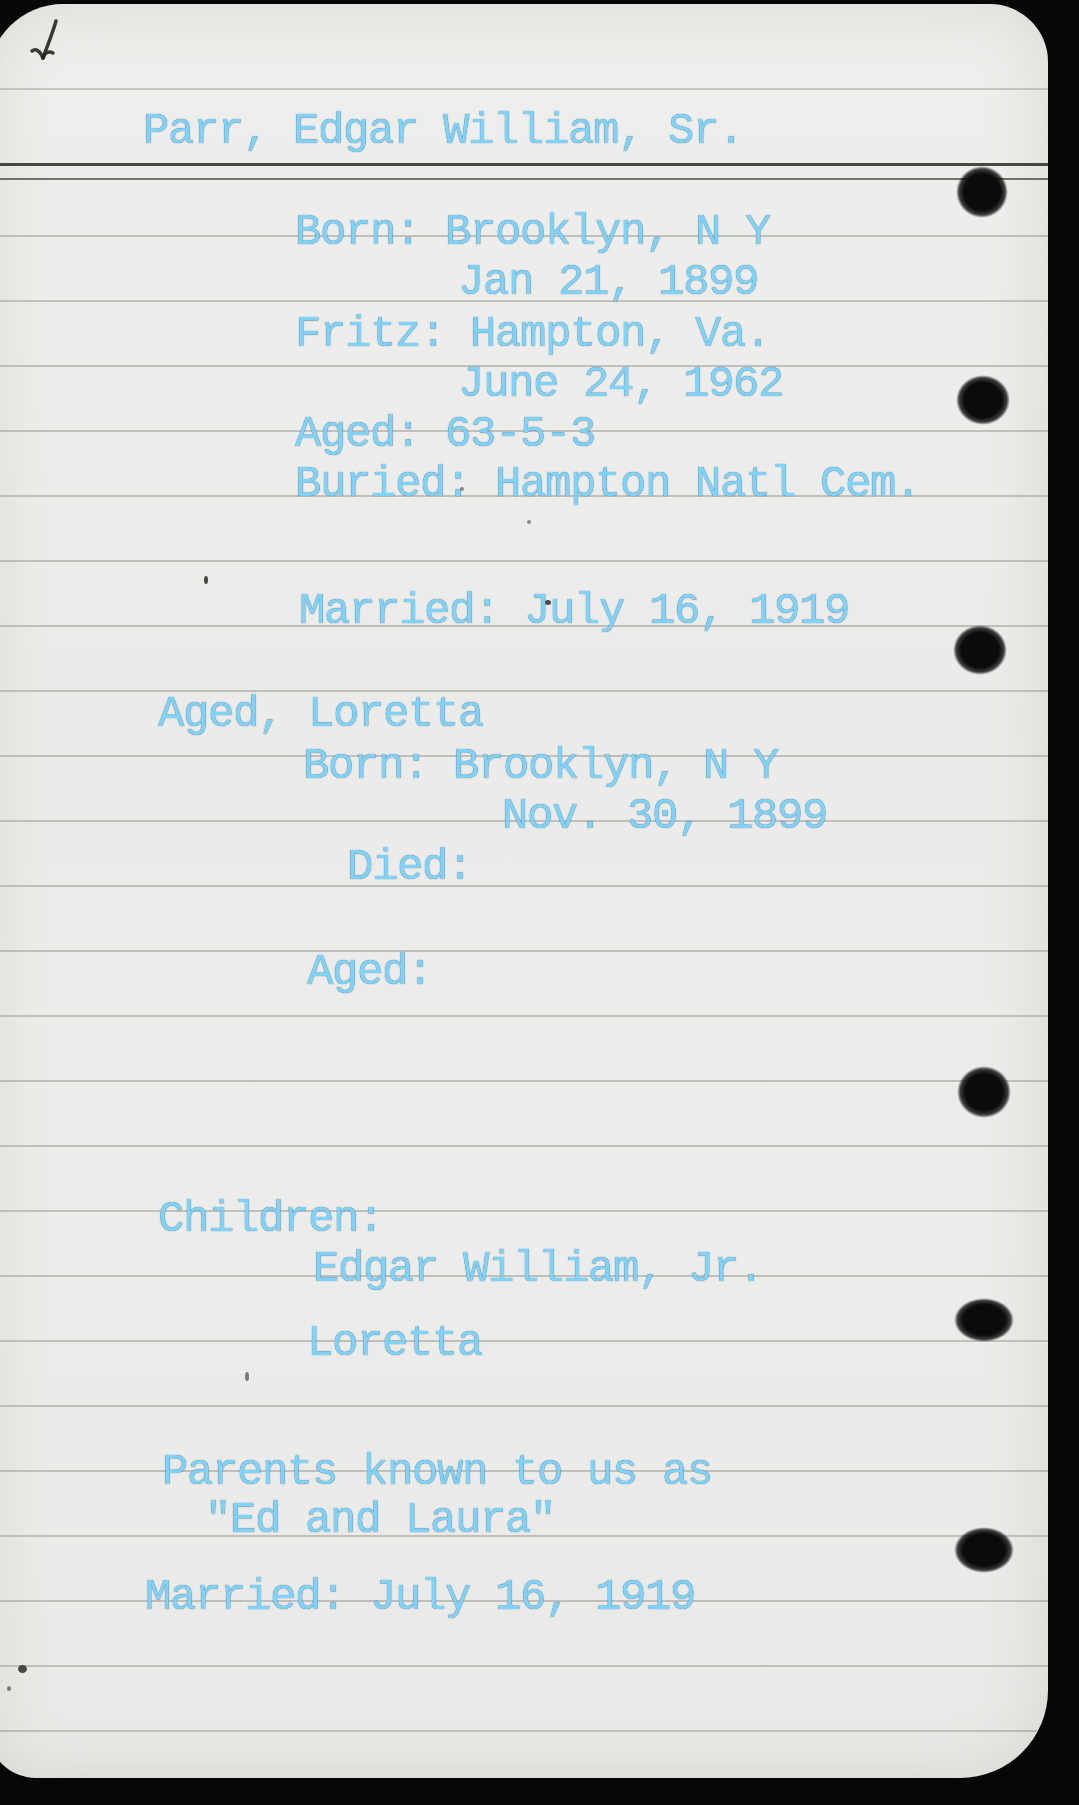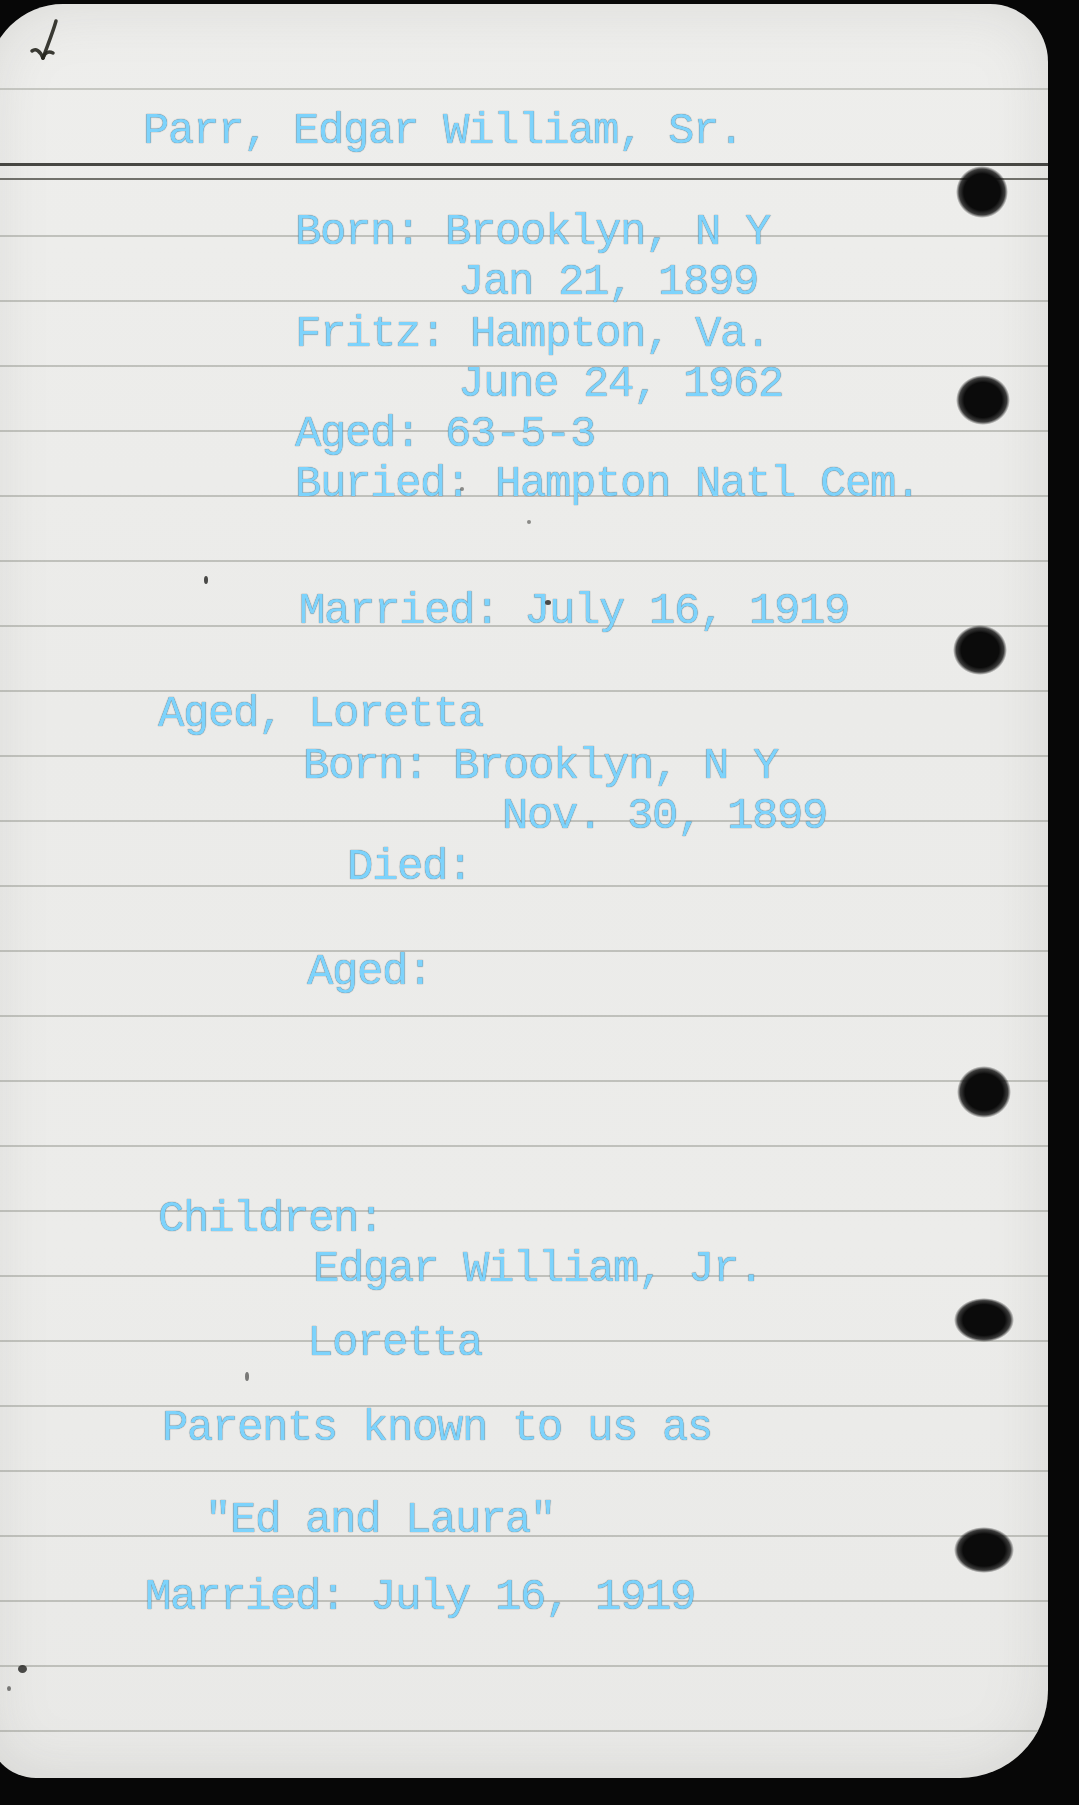--- a/index.html
+++ b/index.html
@@ -89,21 +89,21 @@
   <div class="line" style="left:158px; top:688px;">Aged, Loretta</div>
   <div class="line" style="left:303px; top:740px;">Born: Brooklyn, N Y</div>
   <div class="line" style="left:470px; top:790px;margin-left:32px;">Nov. 30, 1899</div>
   <div class="line" style="left:303px; top:841px;margin-left:44px;">Died:</div>
   <div class="line" style="left:307px; top:946px;">Aged:</div>
 
   <div class="line" style="left:158px; top:1193px;">Children:</div>
   <div class="line" style="left:307px; top:1243px;margin-left:6px;">Edgar William, Jr.</div>
   <div class="line" style="left:307px; top:1295px;margin-top:22px;">Loretta</div>
 
-  <div class="line" style="left:162px; top:1402px;text-align:right;">Parents known to us as</div>
+  <div class="line" style="left:162px; top:1446px;text-align:right;">Parents known to us as</div>
   <div class="line" style="left:205px; top:1494px;">"Ed and Laura"</div>
   <div class="line" style="left:145px; top:1571px;">Married: July 16, 1919</div>
 
   <div class="hole" style="left:956px; top:166px;  width:52px; height:52px;"></div>
   <div class="hole" style="left:956px; top:375px;  width:54px; height:50px;"></div>
   <div class="hole" style="left:953px; top:625px;  width:54px; height:50px;"></div>
   <div class="hole" style="left:957px; top:1066px; width:54px; height:52px;"></div>
   <div class="hole" style="left:954px; top:1298px; width:60px; height:44px;"></div>
   <div class="hole" style="left:954px; top:1527px; width:60px; height:46px;"></div>
 

